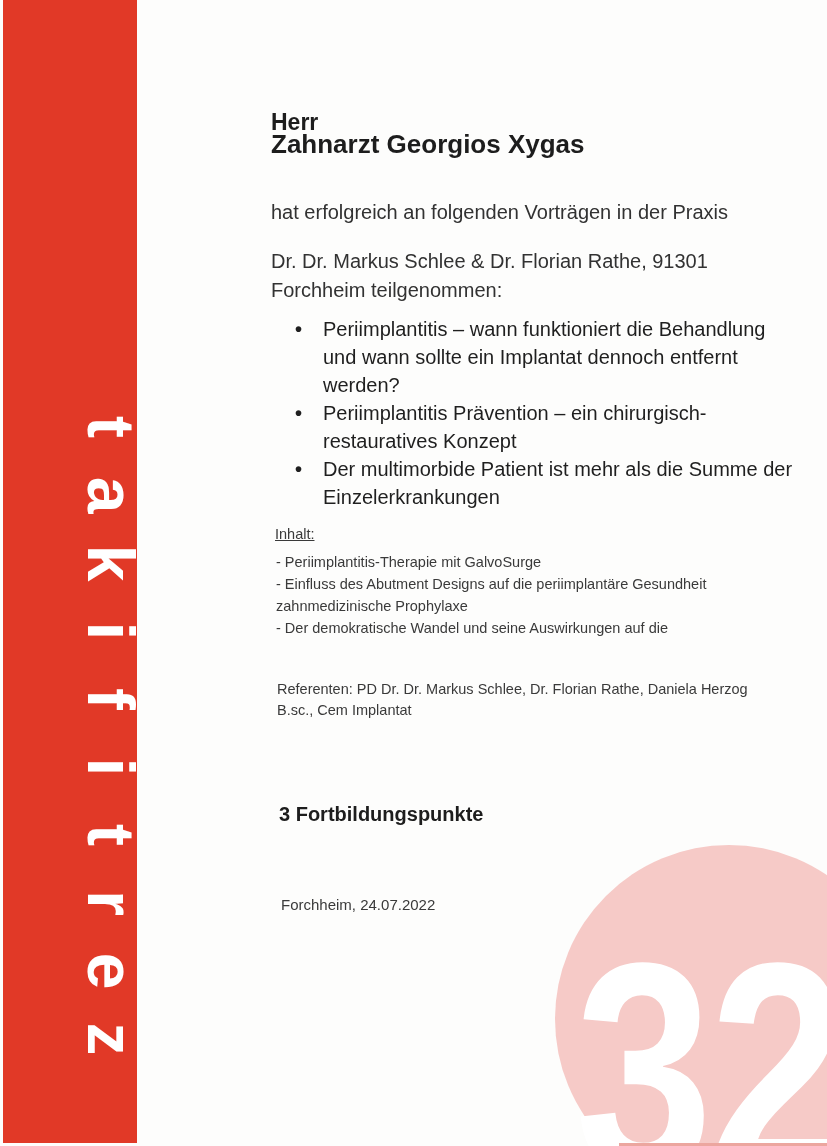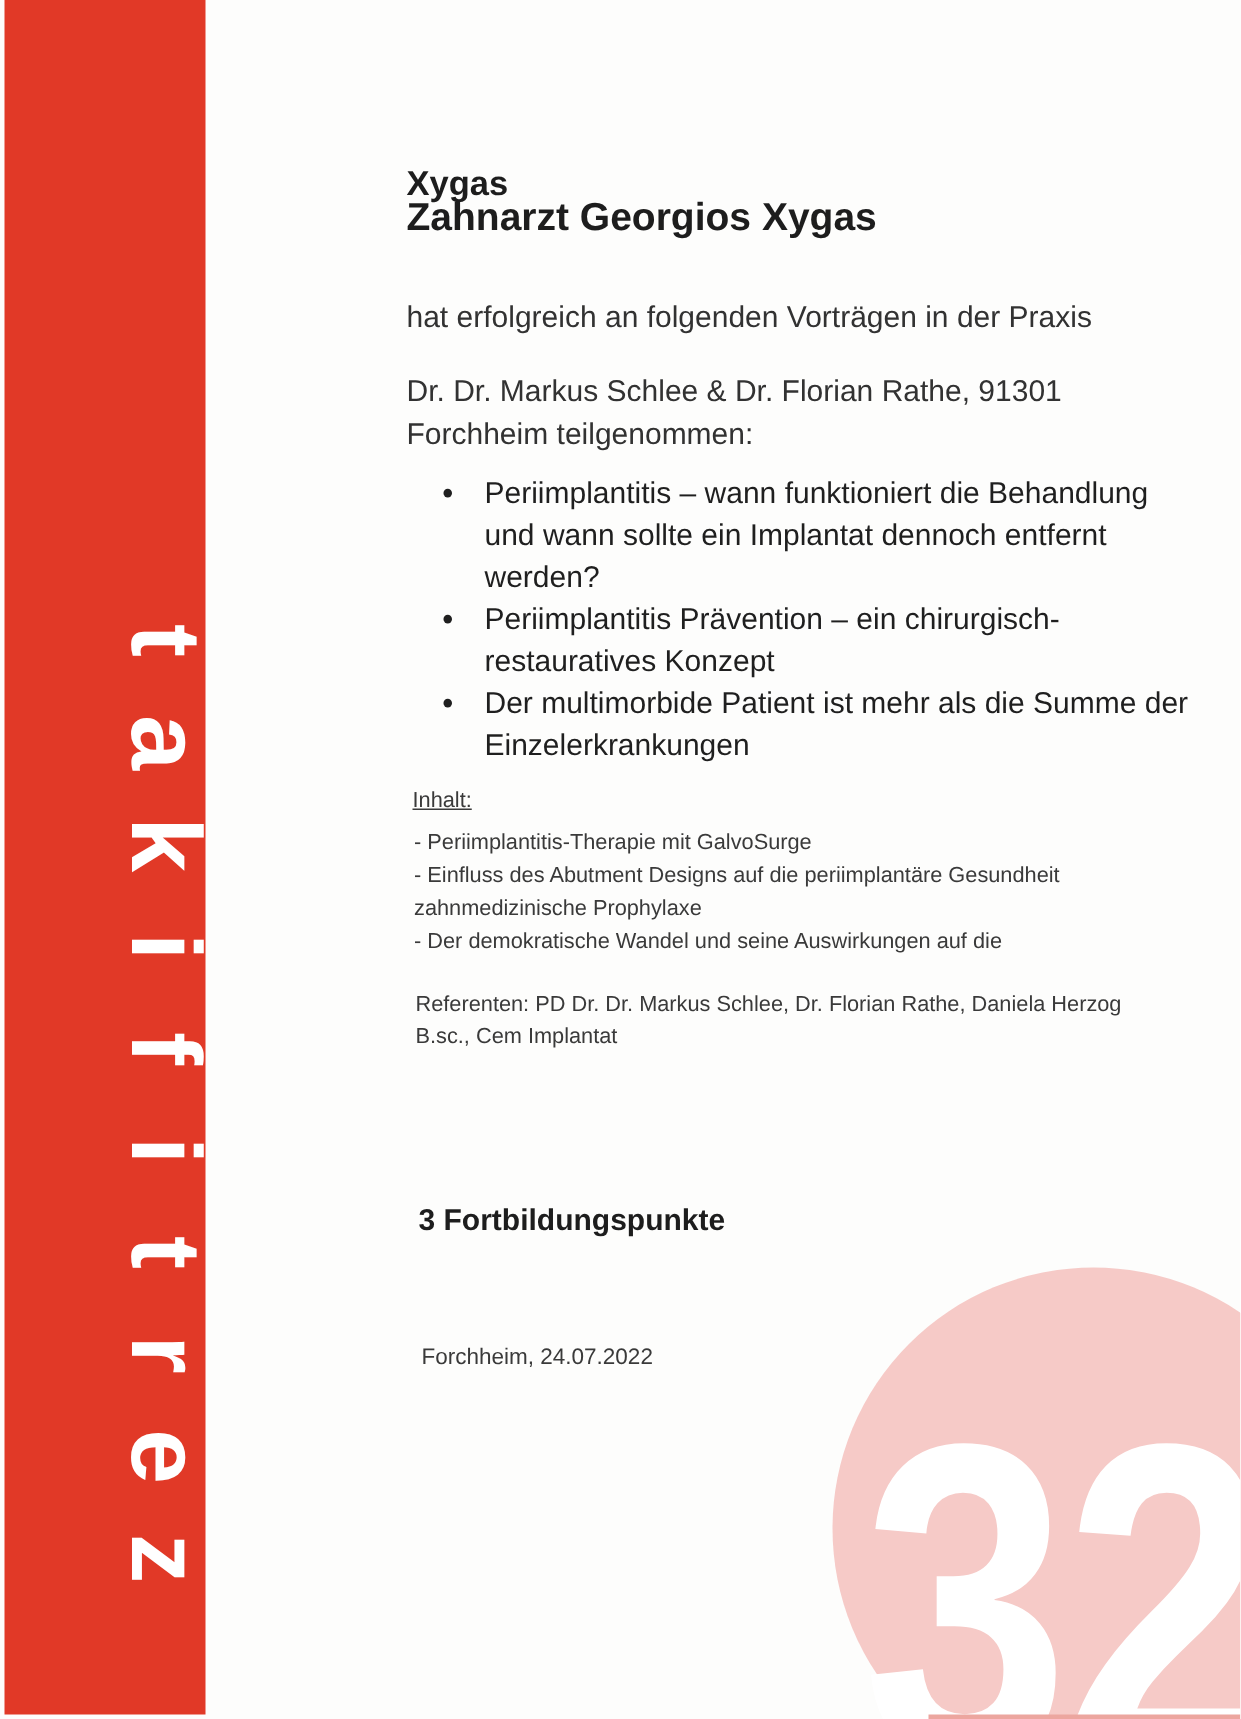--- a/index.html
+++ b/index.html
@@ -20,21 +20,21 @@
   .name{top:129px;font-size:26px;font-weight:700;color:#1d1d1d;}
   .intro{top:201px;font-size:20px;color:#323232;}
   .host{top:247px;font-size:20px;line-height:29px;width:505px;color:#323232;}
   .lectures{position:absolute;left:295px;top:315px;width:500px;}
   .lecture{display:flex;}
   .dot{width:28px;font-size:20px;font-weight:700;line-height:28px;color:#1f1f1f;}
   .ltxt{width:472px;font-size:20px;font-weight:400;line-height:28px;color:#1f1f1f;}
   .inhalt-h{top:526px;font-size:14.5px;text-decoration:underline;left:275px;color:#3a3a3a;text-align:right;}
   .inhalt{position:absolute;left:276px;top:551px;}
   .inhalt-line{font-size:14.5px;line-height:22px;color:#3a3a3a;}
-  .referenten{position:absolute;left:277px;top:660px;}
+  .referenten{position:absolute;left:277px;top:679px;}
   .ref-line{font-size:14.5px;line-height:21px;color:#3a3a3a;}
   .points{top:803px;left:279px;font-size:20px;font-weight:700;color:#1d1d1d;}
   .date{top:896px;left:281px;font-size:15px;color:#3a3a3a;}
   
   .circle{position:absolute;left:555px;top:845px;width:348px;height:348px;border-radius:50%;background:#f6cac7;}
   .badge-num{
     position:absolute;left:575px;top:918px;font-size:302px;line-height:1;font-weight:700;
     color:#ffffff;transform:scaleX(0.82);transform-origin:0 0;letter-spacing:-4px;white-space:nowrap;
   }
   .scan-edge{position:absolute;right:0;bottom:0;width:208px;height:3px;background:#eca69f;}
@@ -52,21 +52,21 @@
         <span class="band-letter">t</span>
         <span class="band-letter">i</span>
         <span class="band-letter">f</span>
         <span class="band-letter">i</span>
         <span class="band-letter">k</span>
         <span class="band-letter">a</span>
         <span class="band-letter">t</span>
       </div>
   </div>
 
-  <div class="t herr">Xygas</div>
+  <div class="t herr">Herr</div>
   <div class="t name">Zahnarzt Georgios Xygas</div>
   <div class="t intro">hat erfolgreich an folgenden Vorträgen in der Praxis</div>
   <div class="t host">Dr. Dr. Markus Schlee &amp; Dr. Florian Rathe, 91301 Forchheim teilgenommen:</div>
 
   <div class="lectures">
     <div class="lecture">
       <span class="dot">•</span>
       <span class="ltxt">Periimplantitis – wann funktioniert die Behandlung und wann sollte ein Implantat dennoch entfernt werden?</span>
     </div>
     <div class="lecture">

